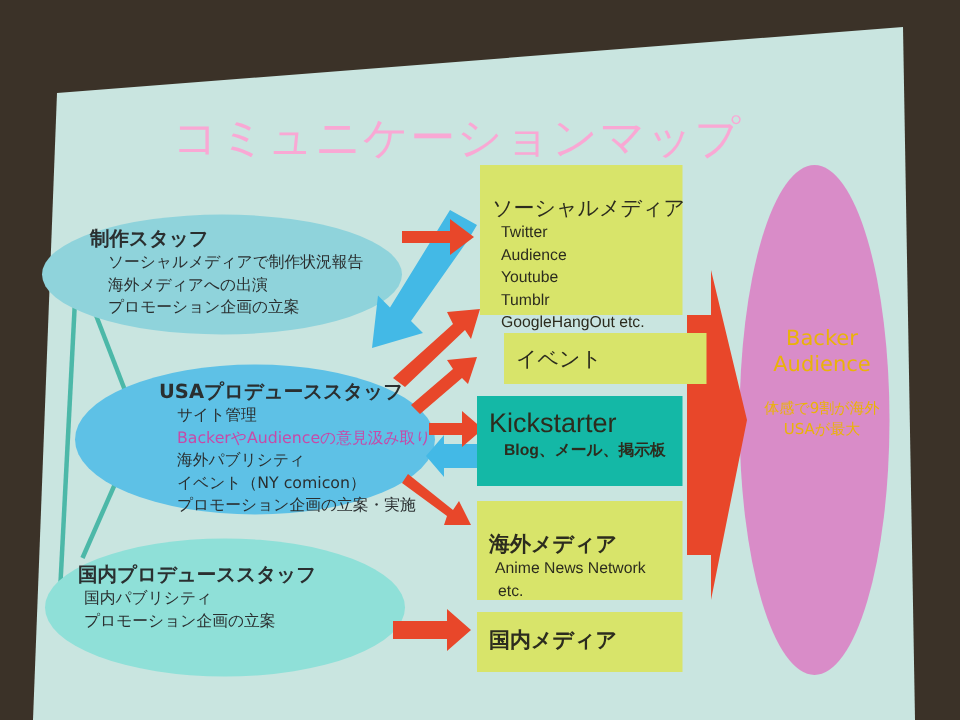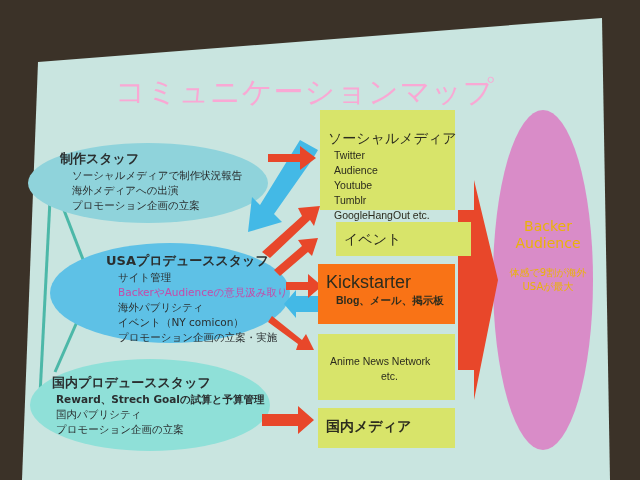--- a/index.html
+++ b/index.html
@@ -1,21 +1,21 @@
 <!DOCTYPE html>
 <html><head>
 <meta charset="utf-8">
 <style>
   html,body{margin:0;padding:0;}
   body{width:640px;height:480px;overflow:hidden;background:#3b3228;position:relative;font-family:"DejaVu Sans","Liberation Sans",sans-serif;}
   #slide{position:absolute;left:0;top:0;width:640px;height:480px;}
   .abs{position:absolute;}
   .title{left:115px;top:72px;font-size:30px;color:#f9a8d4;letter-spacing:1px;white-space:nowrap;}
   .box{position:absolute;background:#d8e46a;box-sizing:border-box;padding:20px 8px;color:#2c2c1e;}
-  .box.kick{background:#f97316;}
+  .box.kick{background:#14b8a6;}
   .box .hd{font-size:14px;font-weight:bold;white-space:nowrap;}
   .box .ln{font-size:10.5px;line-height:15px;padding-left:6px;white-space:nowrap;font-family:"Liberation Sans",sans-serif;}
   .ell-text{position:absolute;color:#2a2f30;}
   .ell-text .hd{font-size:13px;font-weight:bold;white-space:nowrap;}
   .ell-text .ln{font-size:10.5px;line-height:15px;white-space:nowrap;padding-left:12px;}
   .ell-text .ln.pink{color:#c64aa8;}
   .ell-text .ln.b{font-weight:bold;padding-left:4px;}
   .aud{position:absolute;left:498px;top:218px;width:100px;text-align:center;color:#eab308;}
   .aud .t1{font-size:14px;line-height:17px;}
   .aud .t2{font-size:10px;line-height:14px;margin-top:14px;}
@@ -66,21 +66,20 @@
     <div class="hd">USAプロデューススタッフ</div>
     <div class="ln">サイト管理</div>
     <div class="ln pink">BackerやAudienceの意見汲み取り</div>
     <div class="ln">海外パブリシティ</div>
     <div class="ln">イベント（NY comicon）</div>
     <div class="ln">プロモーション企画の立案・実施</div>
   </div>
 
   <div class="ell-text" style="left:52px;top:374px;">
     <div class="hd">国内プロデューススタッフ</div>
-    <div class="ln b">Reward、Strech Goalの試算と予算管理</div>
     <div class="ln" style="padding-left:4px">国内パブリシティ</div>
     <div class="ln" style="padding-left:4px">プロモーション企画の立案</div>
   </div>
 
   <div class="box" style="left:320px;top:110px;width:135px;height:100px;">
     <div class="hd" style="font-weight:normal">ソーシャルメディア</div>
     <div class="ln">Twitter</div>
     <div class="ln">Audience</div>
     <div class="ln">Youtube</div>
     <div class="ln">Tumblr</div>
@@ -90,22 +89,23 @@
   <div class="box" style="left:320px;top:222px;width:135px;height:34px;padding-top:9px;margin-left:16px;">
     <div class="hd" style="font-weight:normal">イベント</div>
   </div>
 
   <div class="box kick" style="left:318px;top:264px;width:137px;height:60px;padding-top:8px;">
     <div class="hd" style="font-size:18px;font-weight:normal;font-family:'Liberation Sans',sans-serif">Kickstarter</div>
     <div class="ln" style="padding-left:10px;font-weight:bold">Blog、メール、掲示板</div>
   </div>
 
   <div class="box" style="left:318px;top:334px;width:137px;height:66px;">
+    <div class="hd">海外メディア</div>
     <div class="ln" style="padding-left:4px">Anime News Network</div>
-    <div class="ln" style="text-align:center">etc.</div>
+    <div class="ln" style="text-align:left">etc.</div>
   </div>
 
   <div class="box" style="left:318px;top:408px;width:137px;height:40px;padding-top:10px;">
     <div class="hd">国内メディア</div>
   </div>
 
   <div class="aud">
     <div class="t1">Backer</div>
     <div class="t1">Audience</div>
     <div class="t2">体感で9割が海外</div>

